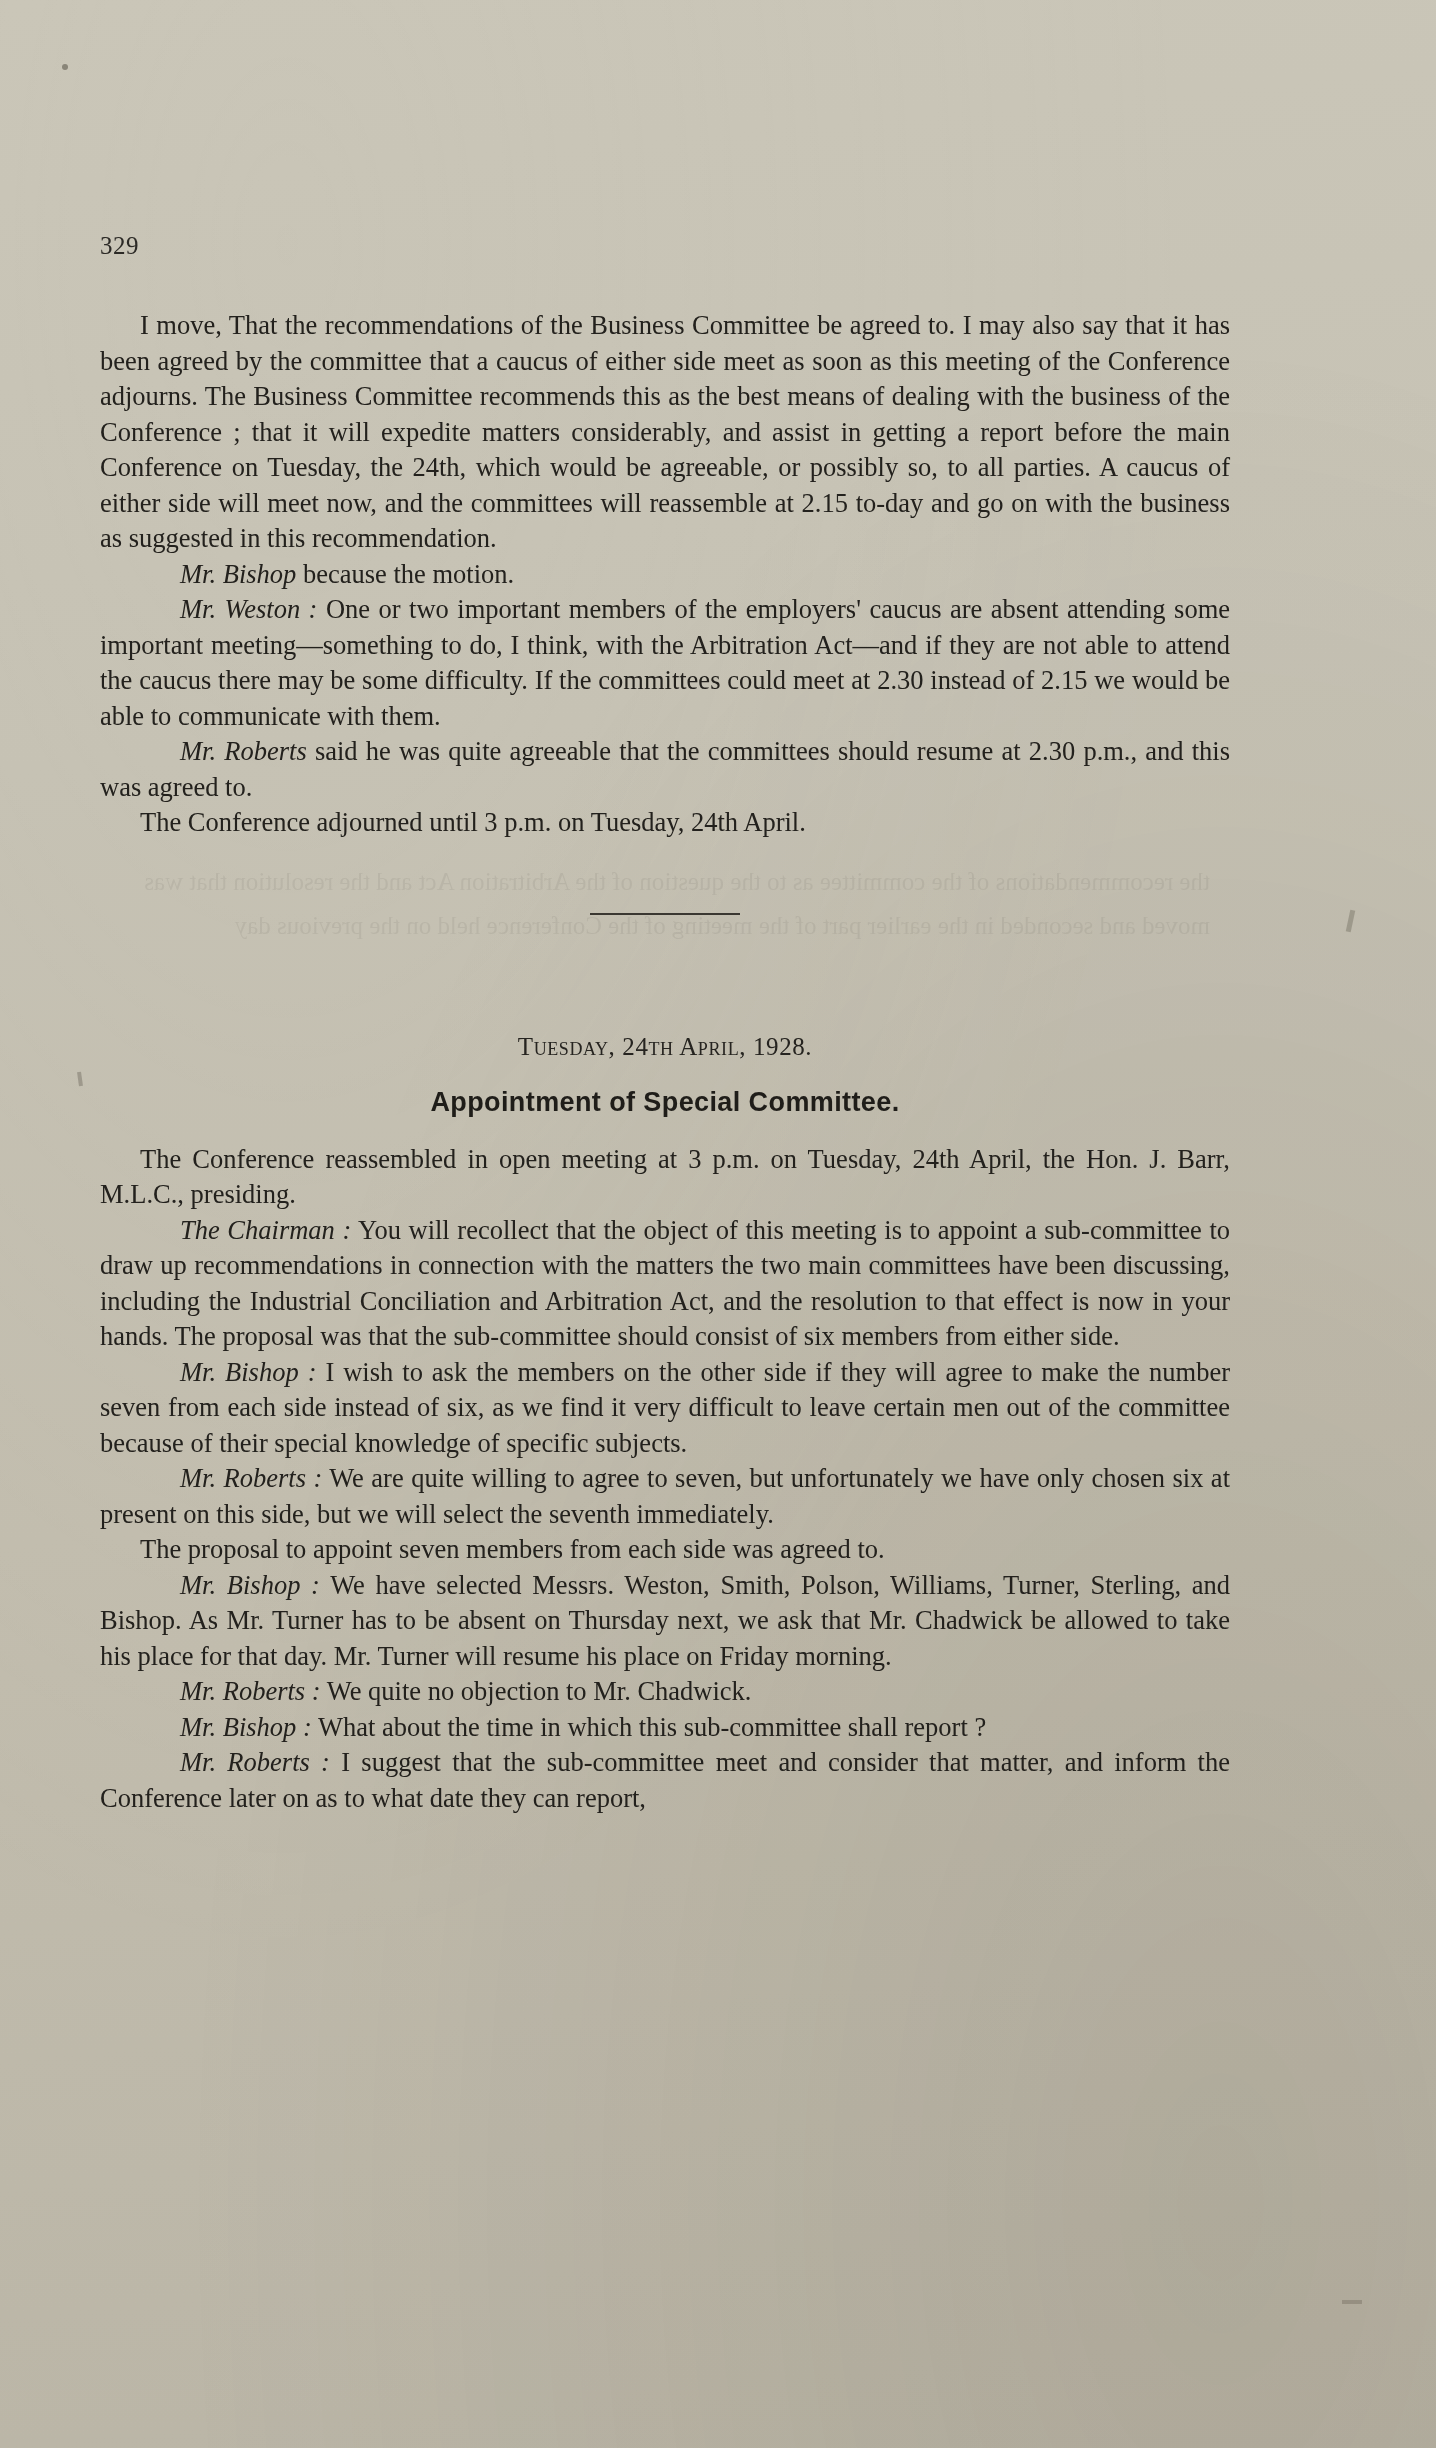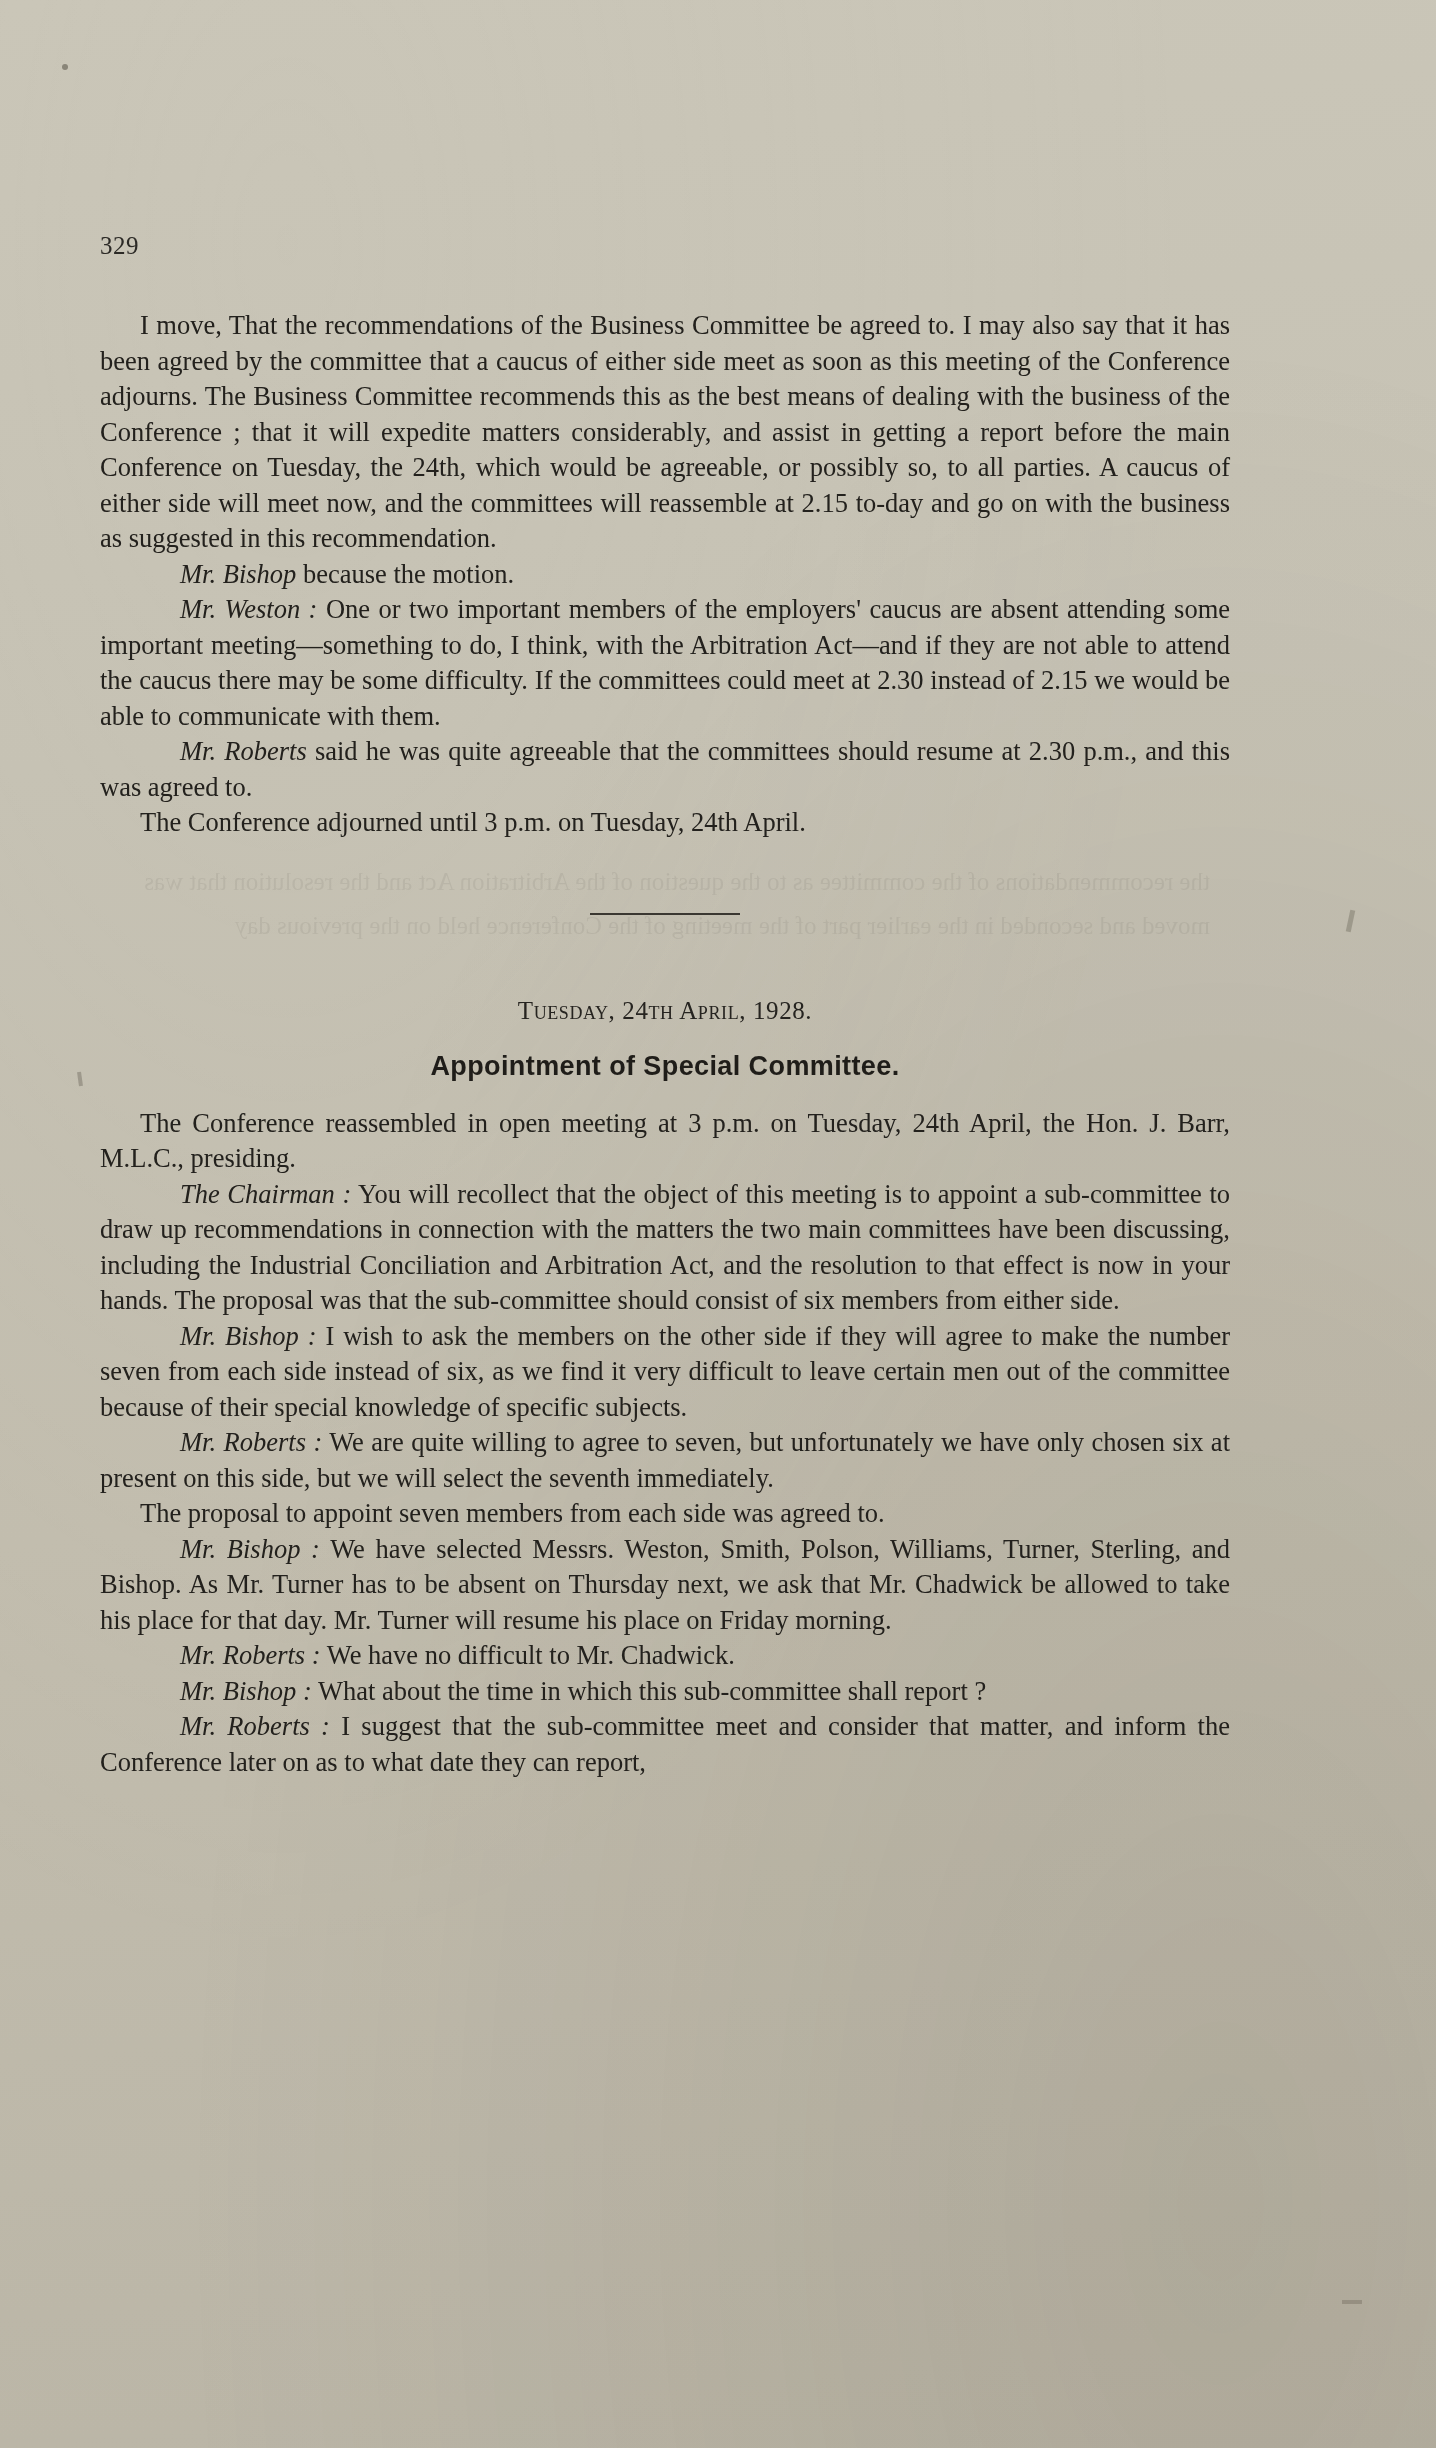--- a/index.html
+++ b/index.html
@@ -64,21 +64,21 @@
     margin-left: 40px;
   }
   .rule {
     width: 150px;
     height: 0;
     border-top: 2px solid #3a3731;
     margin: 72px auto 0 auto;
   }
   .section-date {
     text-align: center;
-    margin-top: 82px;
+    margin-top: 118px;
     font-size: 25px;
     color: #262420;
     letter-spacing: .6px;
   }
   .smallcaps {
     font-variant: small-caps;
   }
   .section-heading {
     text-align: center;
     margin-top: 26px;
@@ -188,21 +188,21 @@
 
       <p class="para"><span class="speaker">Mr. Bishop :</span><span> </span><span>I wish to ask the members on the other side if they will agree to make the number seven from each side instead of six, as we find it very difficult to leave certain men out of the committee because of their special knowledge of specific subjects.</span></p>
 
       <p class="para"><span class="speaker">Mr. Roberts :</span><span> </span><span>We are quite willing to agree to seven, but unfortunately we have only chosen six at present on this side, but we will select the seventh immediately.</span></p>
 
       <p class="para">The proposal to appoint seven members from each side was agreed to.</p>
 
 
       <p class="para"><span class="speaker">Mr. Bishop :</span><span> </span><span>We have selected Messrs. Weston, Smith, Polson, Williams, Turner, Sterling, and Bishop. As Mr. Turner has to be absent on Thursday next, we ask that Mr. Chadwick be allowed to take his place for that day. Mr. Turner will resume his place on Friday morning.</span></p>
 
-      <p class="para"><span class="speaker">Mr. Roberts :</span><span> </span><span>We have no difficult to Mr. Chadwick.</span></p>
+      <p class="para"><span class="speaker">Mr. Roberts :</span><span> </span><span>We quite no objection to Mr. Chadwick.</span></p>
 
       <p class="para"><span class="speaker">Mr. Bishop :</span><span> </span><span>What about the time in which this sub-committee shall report ?</span></p>
 
       <p class="para"><span class="speaker">Mr. Roberts :</span><span> </span><span>I suggest that the sub-committee meet and consider that matter, and inform the Conference later on as to what date they can report,</span></p>
 
     </div>
   </div>
 </div>
 
 </body></html>

